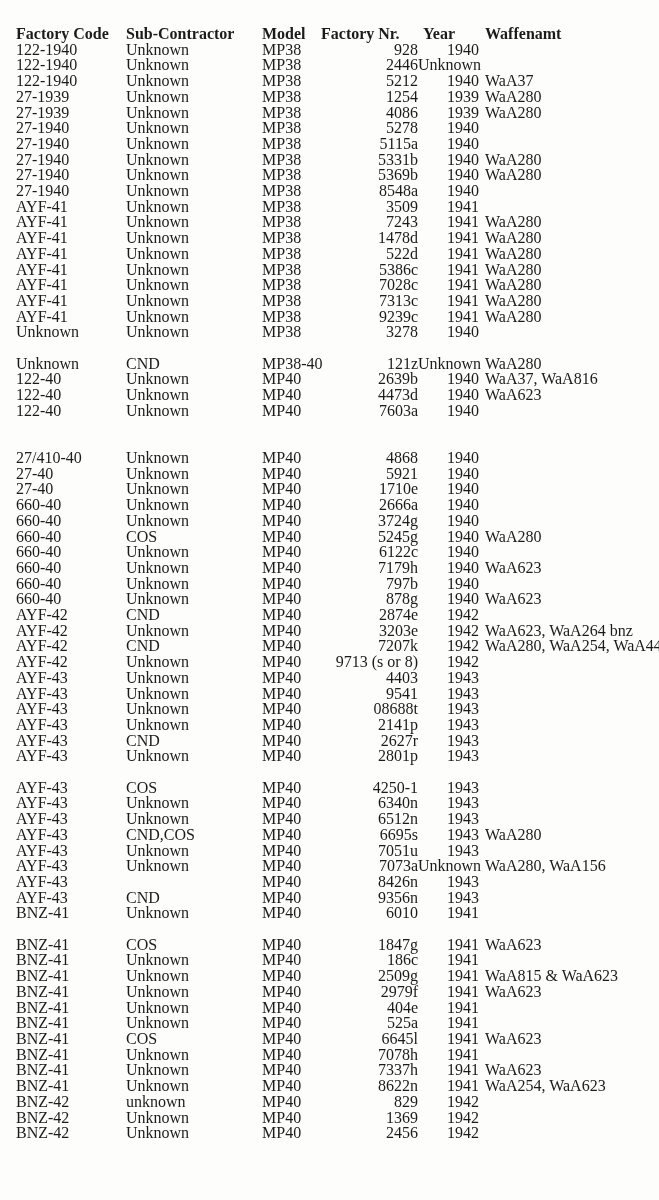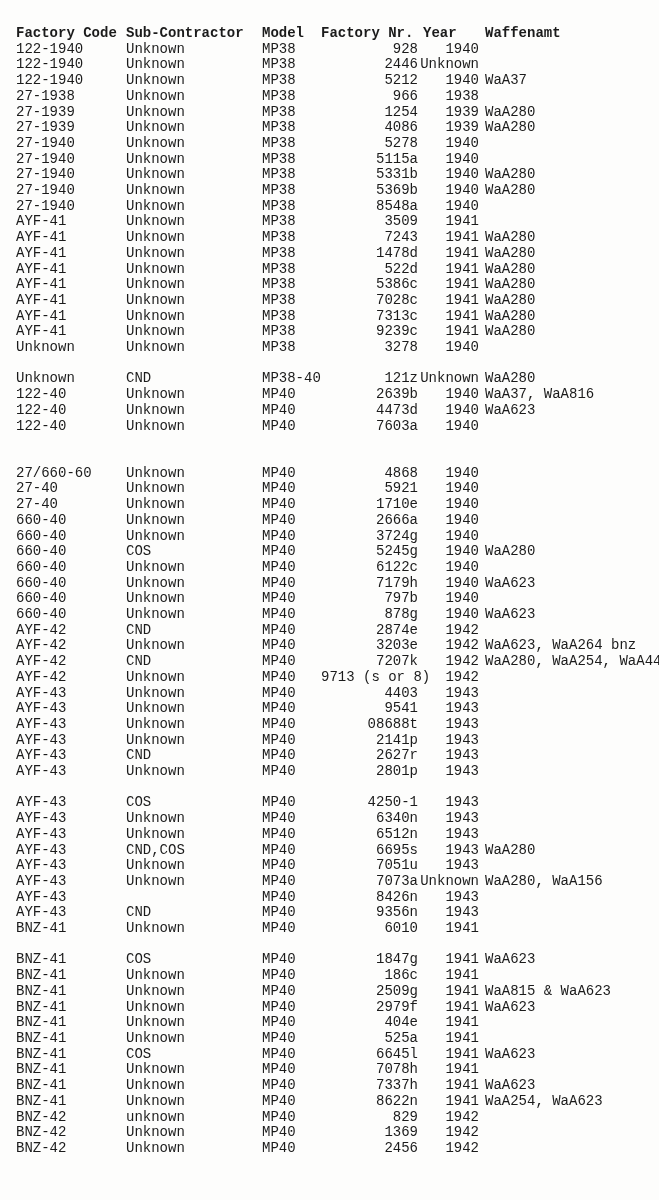--- a/index.html
+++ b/index.html
@@ -4,22 +4,22 @@
 <style>
   html, body { margin: 0; padding: 0; background: #ffffff; }
   .page {
     position: relative;
     width: 659px;
     height: 1200px;
     box-sizing: border-box;
     padding: 26px 0 0 16px;
     background: #fdfdfc;
     overflow: hidden;
-    font-family: Liberation Mono, monospace;
-    font-size: 14px;
+    font-family: Liberation Serif, serif;
+    font-size: 16px;
     line-height: 15.7px;
     color: #1b1b1b;
   }
   table.data-table {
     border-collapse: collapse;
     table-layout: fixed;
     width: 643px;
   }
   col.w-factory   { width: 110px; }
   col.w-sub       { width: 136px; }
@@ -85,28 +85,20 @@
         </tr>
         <tr>
           <td class="col-factory">122-1940</td>
           <td class="col-sub">Unknown</td>
           <td class="col-model">MP38</td>
           <td class="col-serial">5212</td>
           <td class="col-year">1940</td>
           <td class="col-waffenamt">WaA37</td>
         </tr>
         <tr>
-          <td class="col-factory">27-1938</td>
-          <td class="col-sub">Unknown</td>
-          <td class="col-model">MP38</td>
-          <td class="col-serial">966</td>
-          <td class="col-year">1938</td>
-          <td class="col-waffenamt"></td>
-        </tr>
-        <tr>
           <td class="col-factory">27-1939</td>
           <td class="col-sub">Unknown</td>
           <td class="col-model">MP38</td>
           <td class="col-serial">1254</td>
           <td class="col-year">1939</td>
           <td class="col-waffenamt">WaA280</td>
         </tr>
         <tr>
           <td class="col-factory">27-1939</td>
           <td class="col-sub">Unknown</td>
@@ -262,21 +254,21 @@
           <td class="col-year">1940</td>
           <td class="col-waffenamt"></td>
         </tr>
         <tr class="spacer-row">
           <td colspan="6">&nbsp;</td>
         </tr>
         <tr class="spacer-row">
           <td colspan="6">&nbsp;</td>
         </tr>
         <tr>
-          <td class="col-factory">27/660-60</td>
+          <td class="col-factory">27/410-40</td>
           <td class="col-sub">Unknown</td>
           <td class="col-model">MP40</td>
           <td class="col-serial">4868</td>
           <td class="col-year">1940</td>
           <td class="col-waffenamt"></td>
         </tr>
         <tr>
           <td class="col-factory">27-40</td>
           <td class="col-sub">Unknown</td>
           <td class="col-model">MP40</td>

